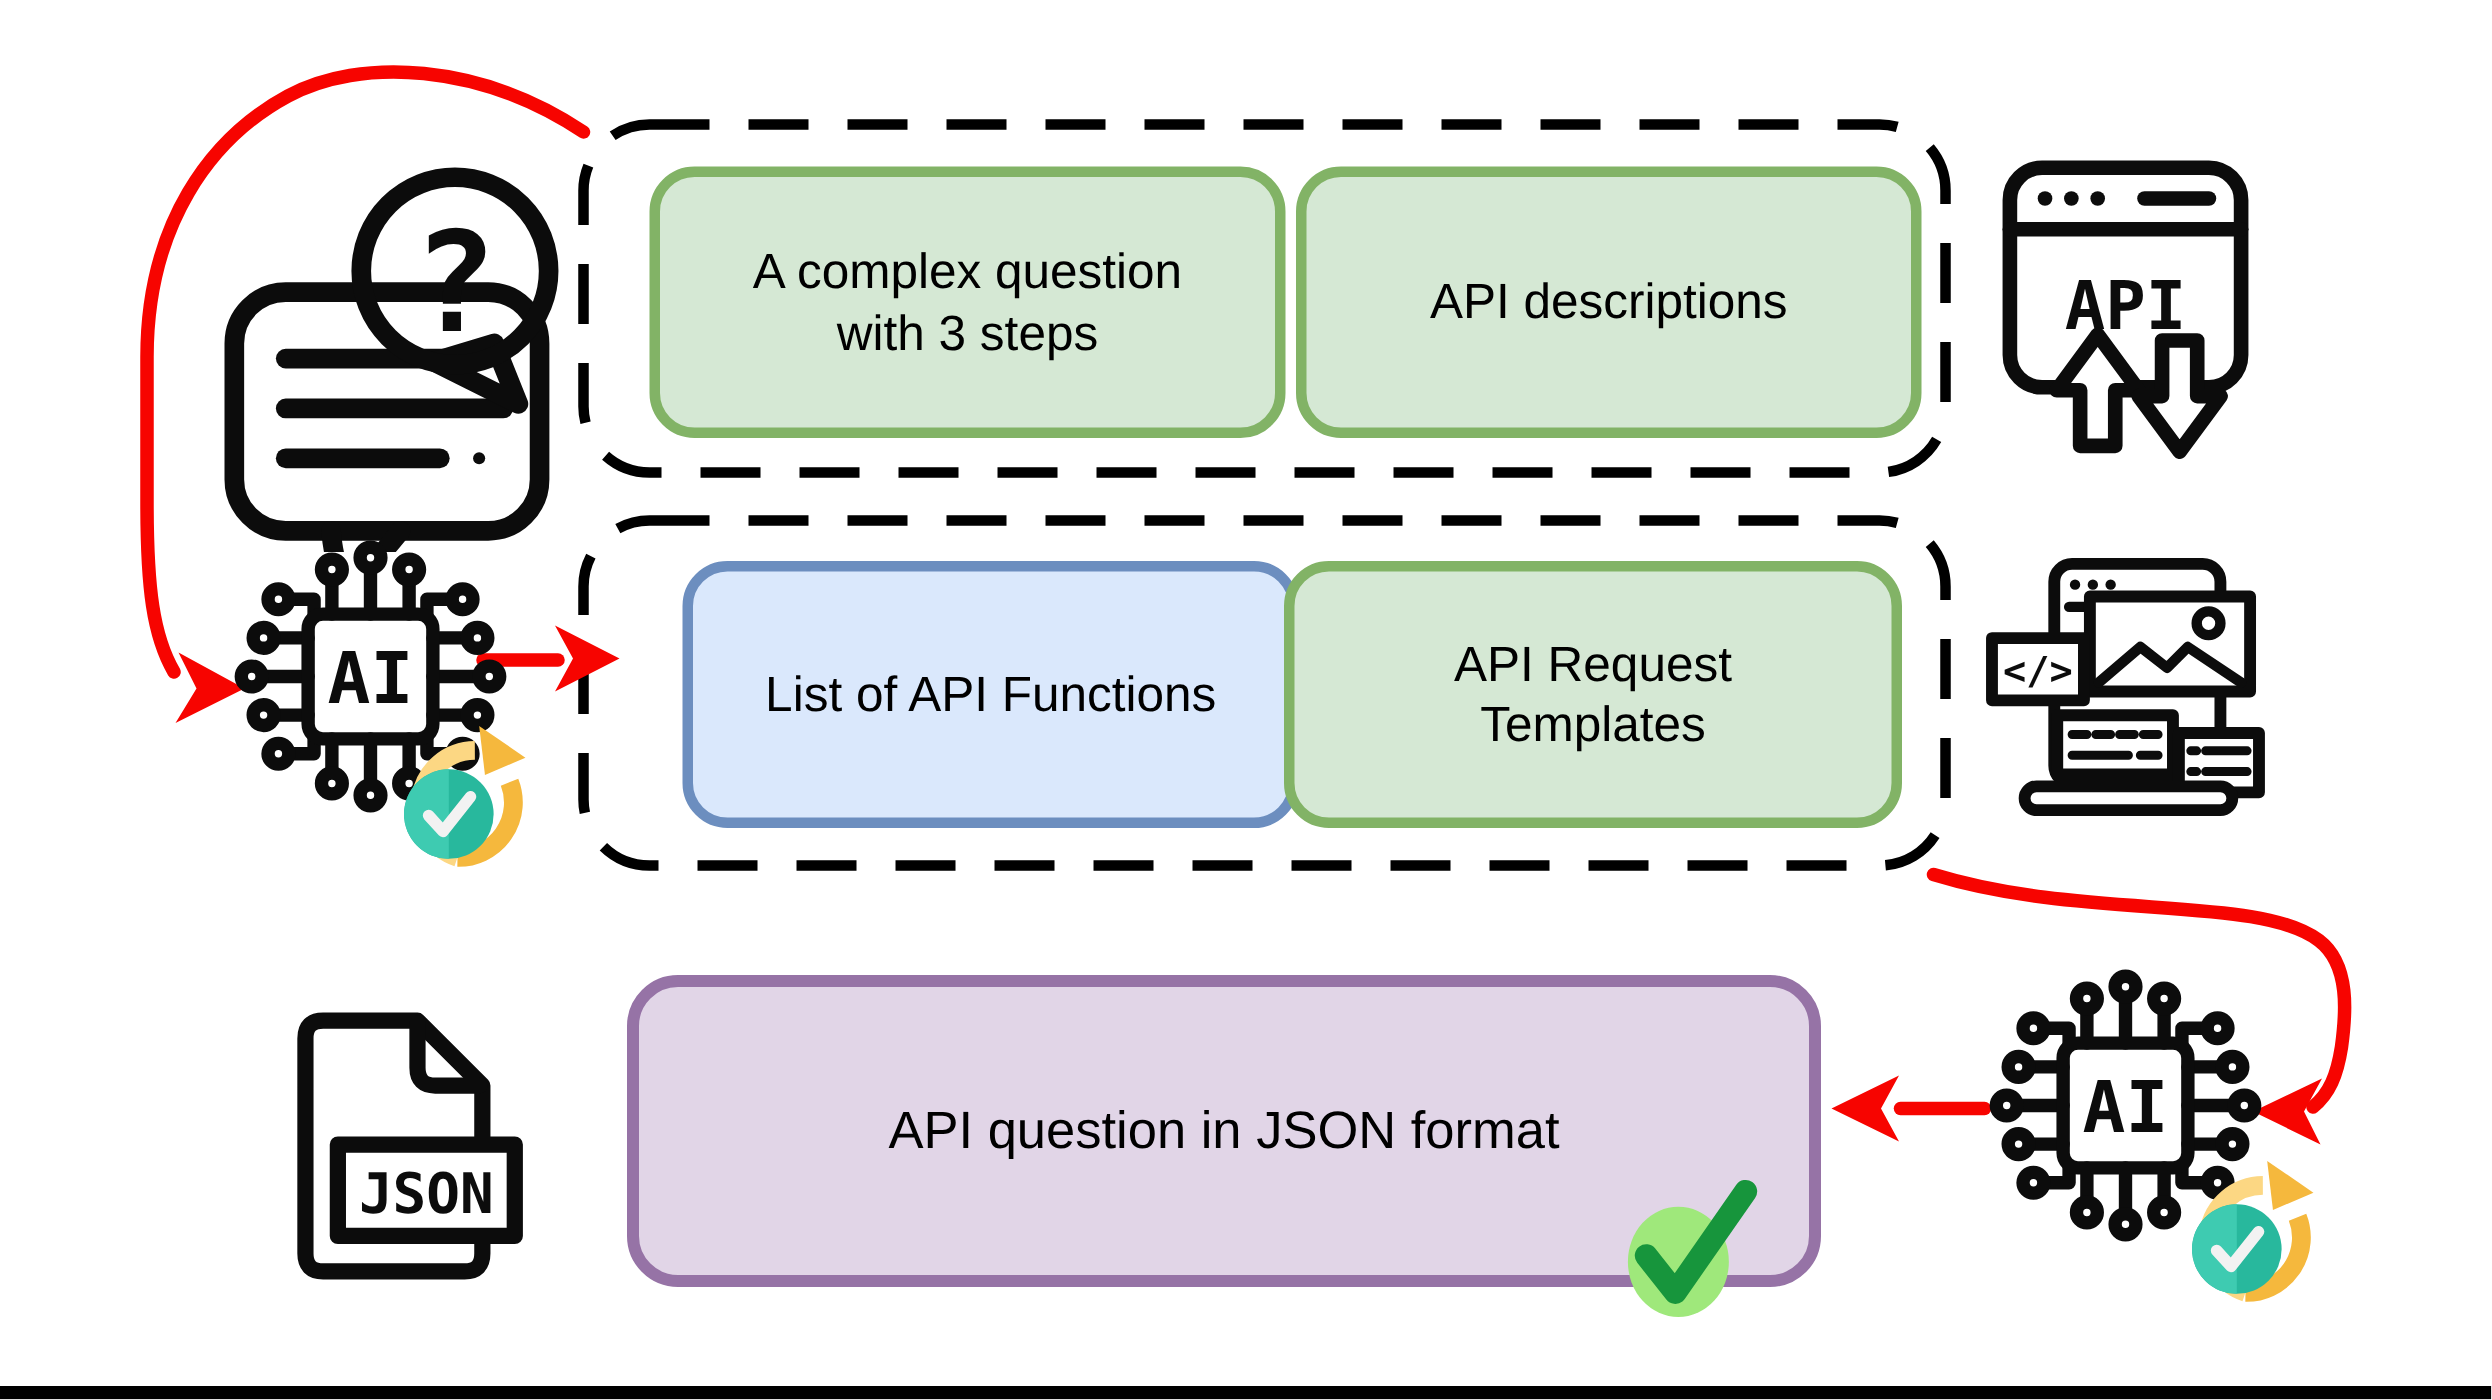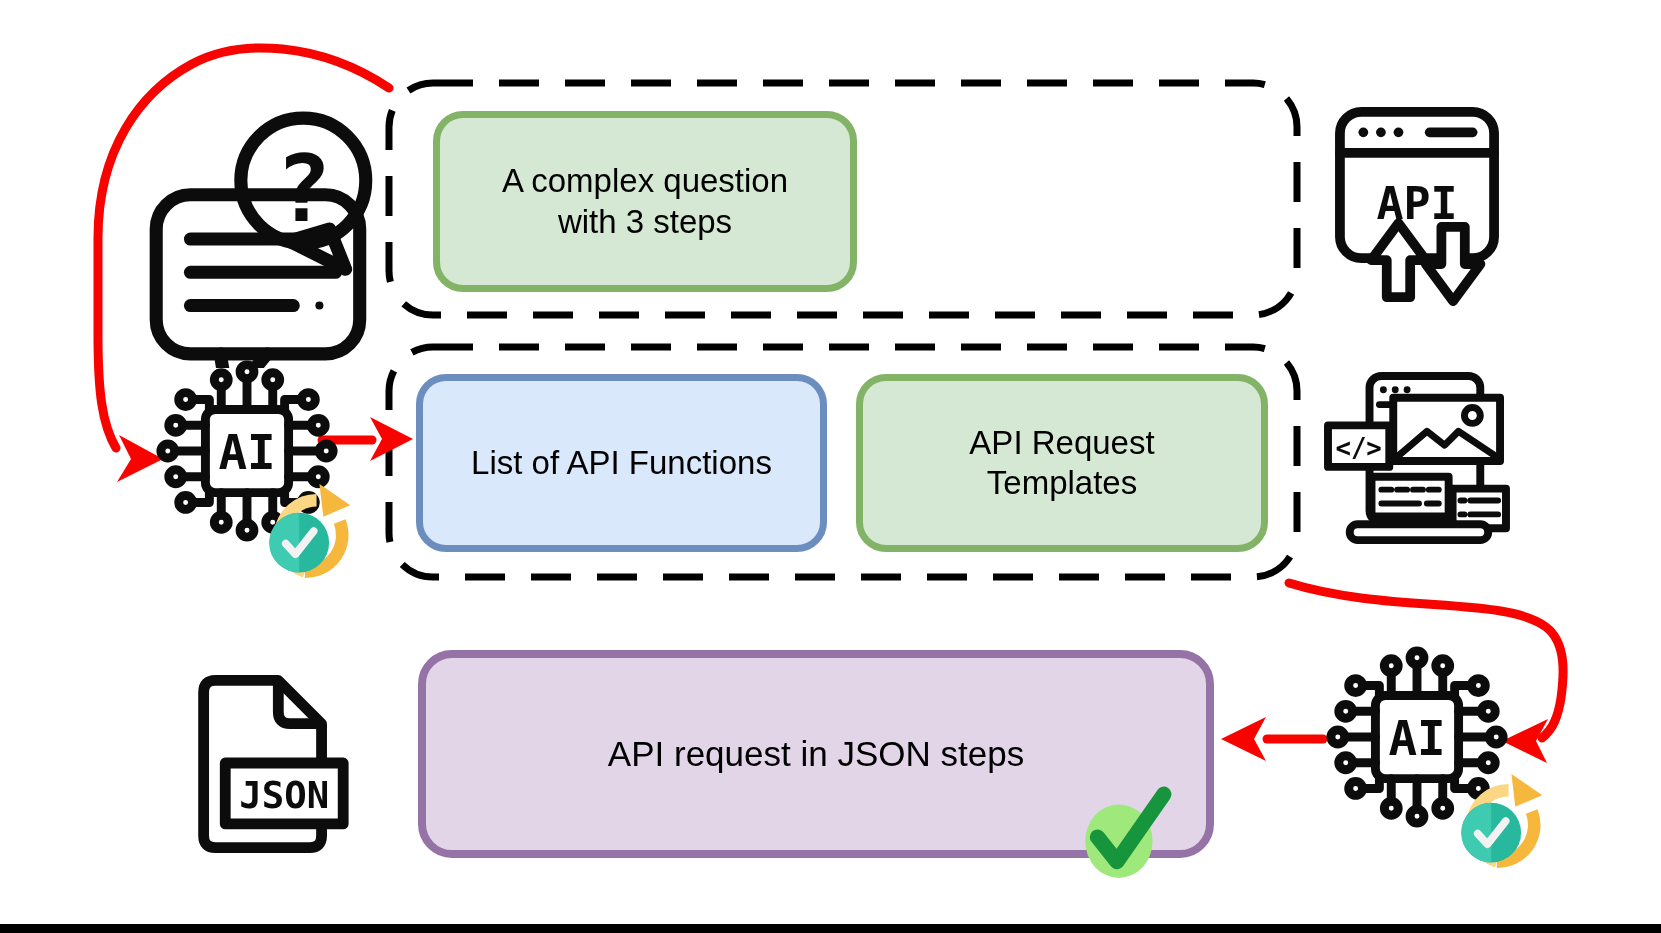--- a/index.html
+++ b/index.html
@@ -12,21 +12,21 @@
   }
   #wires{position:absolute;left:0;top:0;z-index:1;}
   .box{
     position:absolute;z-index:2;
     display:flex;align-items:center;justify-content:center;
     text-align:center;color:#000;line-height:1.22;
     box-sizing:border-box;
   }
   .box span{display:block;}
   .green{background:#d5e8d4;border:7px solid #82b366;border-radius:30px;}
-  .blue{background:#dae8fc;border:7px solid #6c8ebf;border-radius:30px;}
+  .blue{background:#dae8fc;border:7px solid #6c8ebf;border-radius:30px;margin-left:39px;}
   .purple{background:#e1d5e7;border:8px solid #9673a6;border-radius:34px;}
   #box-q{left:417px;top:111px;width:424px;height:181px;font-size:33px;padding:0 36px;margin-left:16px;}
   #box-d{left:864px;top:111px;width:417px;height:181px;font-size:33px;padding:0 30px;}
   #box-f{left:416px;top:374px;width:411px;height:178px;font-size:33px;padding:0 20px;}
   #box-t{left:856px;top:374px;width:412px;height:178px;font-size:33px;padding:0 73px;}
   #box-j{left:418px;top:650px;width:796px;height:208px;font-size:35px;padding:0 20px;}
   .icon{position:absolute;z-index:3;}
   #icon-chat{left:142px;top:96px;}
   #icon-api{left:1334px;top:106px;}
   #icon-ai-left{left:148px;top:352px;}
@@ -64,28 +64,31 @@
     </g>
     <g>
       <path d="M 1323 739 L 1267 739" fill="none" stroke="#f70400" stroke-width="9" stroke-linecap="round"></path>
       <polygon points="1221,739 1266,717 1254,739 1266,761" fill="#f70400"></polygon>
     </g>
   </svg>
 
   <div class="box green" id="box-q">
     <span>A complex question with 3 steps</span>
   </div>
+  <div class="box green" id="box-d">
+    <span>API descriptions</span>
+  </div>
   <div class="box blue" id="box-f">
     <span>List of API Functions</span>
   </div>
   <div class="box green" id="box-t">
     <span>API Request Templates</span>
   </div>
   <div class="box purple" id="box-j">
-    <span>API request in JSON steps</span>
+    <span>API question in JSON format</span>
   </div>
 
   <svg class="icon" id="icon-chat" width="242" height="272" viewBox="0 0 240 270">
     <rect class="ink" x="14" y="98" width="202" height="158" rx="34" stroke-width="13" fill="#fff"></rect>
     <path class="ink" d="M 78 256 C 80 278 84 286 92 288 C 98 289 104 280 124 256" stroke-width="13" fill="#fff"></path>
     <path class="ink" d="M 48 142 H 165" stroke-width="13"></path>
     <path class="ink" d="M 48 175 H 192" stroke-width="13"></path>
     <path class="ink" d="M 48 208 H 150" stroke-width="13"></path>
     <circle cx="176" cy="208" r="4" fill="#0c0c0c"></circle>
     <path class="inkfill" d="M 186 132 L 202 172 L 146 144 Z" stroke-width="13"></path>

